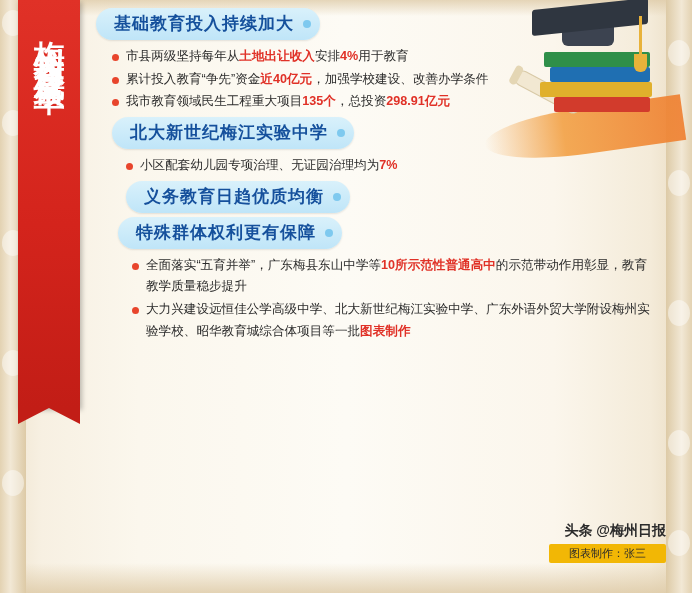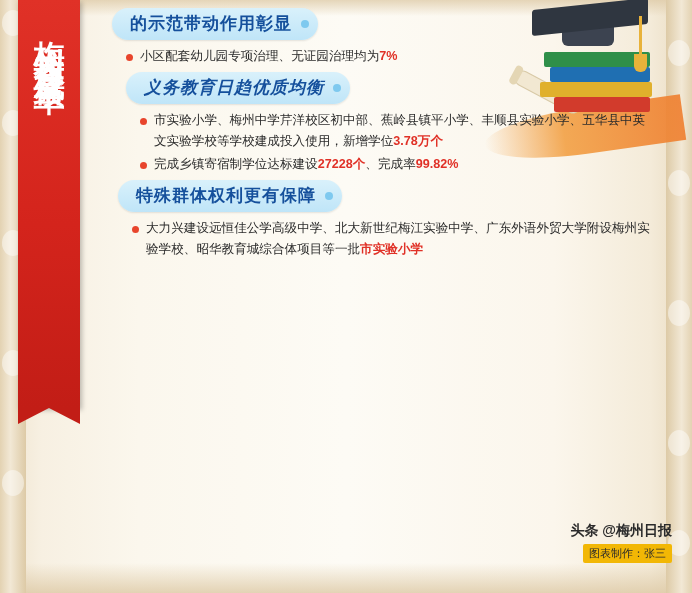--- a/index.html
+++ b/index.html
@@ -148,21 +148,21 @@
     top: 8px;
     width: 7px; height: 7px;
     border-radius: 50%;
     background: #e8452c;
   }
   .hl { color: #e03127; font-weight: bold; }
 
   
   .s0 .sec-head { margin-left: 0px; }
   .s1 .sec-head { margin-left: 16px; }
-  .s2 .sec-head { margin-left: 30px; font-style: italic; }
+  .s2 .sec-head { margin-left: 30px; }
   .s3 .sec-head { margin-left: 22px; }
   .s4 .sec-head { margin-left: 0px; }
 
   .s1 .bullets { padding-left: 30px; }
   .s2 .bullets { padding-left: 44px; }
   .s3 .bullets { padding-left: 36px; }
   .s4 .bullets { padding-left: 16px; }
 
   
   .illus {
@@ -243,37 +243,37 @@
     height: 46px;
     background: linear-gradient(90deg, rgba(247,164,70,0) 0%, #f2a044 40%, #ef7e2e 100%);
     border-radius: 50% 0 0 50%;
     transform: rotate(-8deg);
     opacity: 0.9;
   }
 
   
   .credit-bar {
     position: absolute;
-    right: 20px;
+    right: 26px;
     bottom: 30px;
     text-align: right;
   }
   .credit-main {
     color: #2b2b2b;
     font-size: 14px;
     font-weight: bold;
     font-family: "Liberation Sans", sans-serif;
   }
   .credit-sub {
     margin-top: 4px;
     display: inline-block;
     background: #f2b705;
     color: #2b2b2b;
     font-size: 11px;
-    padding: 2px 6px;
+    padding: 2px 20px;
     border-radius: 2px;
   }
 </style>
 </head>
 <body>
 
 <div class="poster">
 
   <div class="top-shade"></div>
   <div class="bottom-shade"></div>
@@ -305,46 +305,53 @@
     <div class="book b3"></div>
     <div class="book b4"></div>
     <div class="cap-base"></div>
     <div class="cap"></div>
     <div class="tassel"></div>
     <div class="tassel-end"></div>
   </div>
 
   <div class="content">
 
+    <div class="section s0">
+      <div class="sec-head">
+        <span class="sec-title">基础教育投入持续加大</span>
+      </div>
+      <ul class="bullets">
+        <li>市县两级坚持每年从<span class="hl">土地出让收入</span>安排<span class="hl">4%</span>用于教育</li>
+        <li>累计投入教育“争先”资金<span class="hl">近40亿元</span>，加强学校建设、改善办学条件</li>
+        <li>我市教育领域民生工程重大项目<span class="hl">135个</span>，总投资<span class="hl">298.91亿元</span></li>
+      </ul>
+    </div>
 
     <div class="section s1">
       <div class="sec-head">
-        <span class="sec-title">的示范带动作用彰显</span>
+        <span class="sec-title">北大新世纪梅江实验中学</span>
       </div>
       <ul class="bullets">
         <li>小区配套幼儿园专项治理、无证园治理均为<span class="hl">7%</span></li>
       </ul>
     </div>
 
     <div class="section s2">
       <div class="sec-head">
         <span class="sec-title">义务教育日趋优质均衡</span>
       </div>
-      <ul class="bullets">
-        <li>市实验小学、梅州中学芹洋校区初中部、蕉岭县镇平小学、丰顺县实验小学、五华县中英文实验学校等学校建成投入使用，新增学位<span class="hl">3.78万个</span></li>
-        <li>完成乡镇寄宿制学位达标建设<span class="hl">27228个</span>、完成率<span class="hl">99.82%</span></li>
-      </ul>
     </div>
 
     <div class="section s3">
       <div class="sec-head">
         <span class="sec-title">特殊群体权利更有保障</span>
       </div>
       <ul class="bullets">
-        <li>大力兴建设远恒佳公学高级中学、北大新世纪梅江实验中学、广东外语外贸大学附设梅州实验学校、昭华教育城综合体项目等一批<span class="hl">市实验小学</span></li>
+        <li>全面落实“五育并举”，广东梅县东山中学等<span class="hl">10所示范性普通高中</span>的示范带动作用彰显，教育教学质量稳步提升</li>
+        <li>大力兴建设远恒佳公学高级中学、北大新世纪梅江实验中学、广东外语外贸大学附设梅州实验学校、昭华教育城综合体项目等一批<span class="hl">图表制作</span></li>
       </ul>
     </div>
 
     <div class="section s4">
     </div>
 
   </div>
 
   <div class="credit-bar">
     <div class="credit-main">头条 @梅州日报</div>

